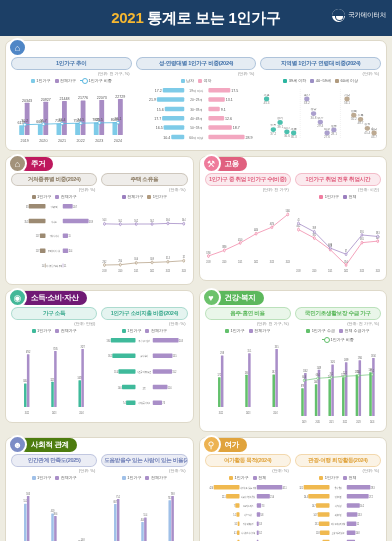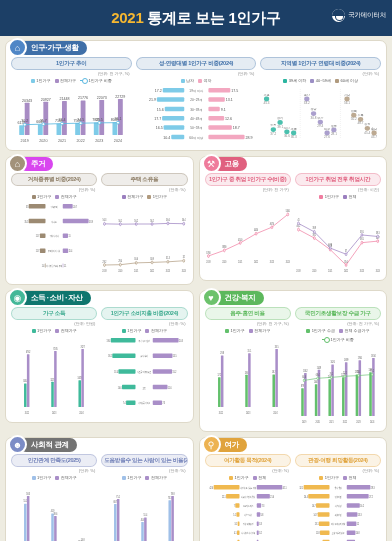--- a/index.html
+++ b/index.html
@@ -81,21 +81,20 @@
     <span class="logo-mark"></span>
     <span class="logo-text">국가데이터처</span>
   </div>
 </div>
 
 <div class="sections" id="sections">
     <div class="row">
       <div class="sec" style="flex: 1 1 0%; min-width: 0px;">
         <div class="sec-head">
           <div class="sec-badge" style="background: rgb(79, 134, 198);">⌂</div>
-          <div class="sec-name" style="background: rgb(63, 111, 168);">인구·가구·생활</div>
         </div>
         <div class="sec-card">
           <div class="charts">
             <div class="chart">
               <div class="ch-title" style="background: rgba(63, 111, 168, 0.133); color: rgb(63, 111, 168); border: 1px solid rgba(63, 111, 168, 0.333);">1인가구 추이</div>
               <div class="unit">(단위: 천 가구, %)</div>
               <div class="legend">
                 <div class="lg">
                   <span class="lg-sw" style="background: rgb(126, 203, 232);"></span>
                   <span>1인가구</span>
@@ -269,21 +268,21 @@
               </svg>
             </div>
           </div>
         </div>
       </div>
     </div>
     <div class="row">
       <div class="sec" style="flex: 1 1 0%; min-width: 0px;">
         <div class="sec-head">
           <div class="sec-badge" style="background: rgb(162, 146, 122);">⌂</div>
-          <div class="sec-name" style="background: #d946ef;">주거</div>
+          <div class="sec-name" style="background: #be185d;">주거</div>
         </div>
         <div class="sec-card">
           <div class="charts">
             <div class="chart">
               <div class="ch-title" style="background: rgba(138, 122, 98, 0.133); color: rgb(138, 122, 98); border: 1px solid rgba(138, 122, 98, 0.333);">거처종류별 비중(2024)</div>
               <div class="unit">(단위: %)</div>
               <div class="legend">
                 <div class="lg">
                   <span class="lg-sw" style="background: rgb(156, 138, 114);"></span>
                   <span>1인가구</span>
@@ -453,21 +452,21 @@
               </svg>
             </div>
           </div>
         </div>
       </div>
     </div>
     <div class="row">
       <div class="sec" style="flex: 1 1 0%; min-width: 0px;">
         <div class="sec-head">
           <div class="sec-badge" style="background: rgb(67, 184, 152);">◉</div>
-          <div class="sec-name" style="background: #0f766e; font-family: Liberation Mono, monospace;">소득·소비·자산</div>
+          <div class="sec-name" style="background: #701a75;">소득·소비·자산</div>
         </div>
         <div class="sec-card">
           <div class="charts">
             <div class="chart">
               <div class="ch-title" style="background: rgba(58, 169, 141, 0.133); color: rgb(58, 169, 141); border: 1px solid rgba(58, 169, 141, 0.333);">가구 소득</div>
               <div class="unit">(단위: 만원)</div>
               <div class="legend">
                 <div class="lg">
                   <span class="lg-sw" style="background: rgb(63, 186, 155);"></span>
                   <span>1인가구</span>
@@ -641,21 +640,21 @@
               </svg>
             </div>
           </div>
         </div>
       </div>
     </div>
     <div class="row">
       <div class="sec" style="flex: 1 1 0%; min-width: 0px;">
         <div class="sec-head">
           <div class="sec-badge" style="background: rgb(124, 140, 198);">☻</div>
-          <div class="sec-name" style="background: #737373;">사회적 관계</div>
+          <div class="sec-name" style="background: #4d7c0f;">사회적 관계</div>
         </div>
         <div class="sec-card">
           <div class="charts">
             <div class="chart">
               <div class="ch-title" style="background: rgba(107, 123, 181, 0.133); color: rgb(107, 123, 181); border: 1px solid rgba(107, 123, 181, 0.333);">인간관계 만족도(2025)</div>
               <div class="unit">(단위: %)</div>
               <div class="legend">
                 <div class="lg">
                   <span class="lg-sw" style="background: rgb(159, 192, 232);"></span>
                   <span>1인가구</span>

